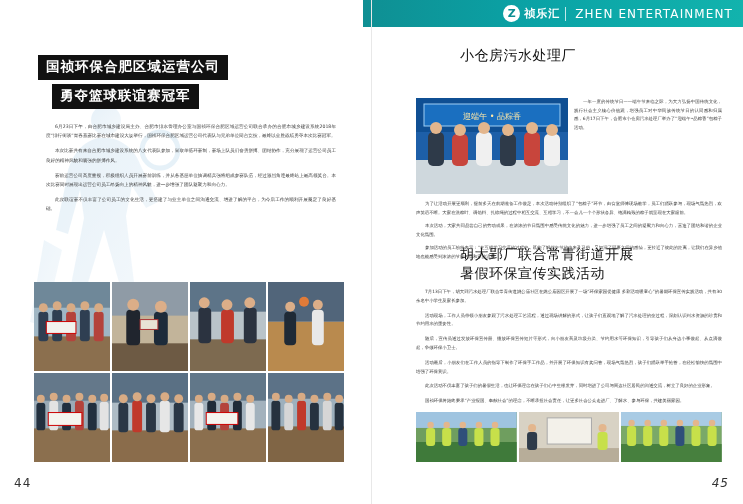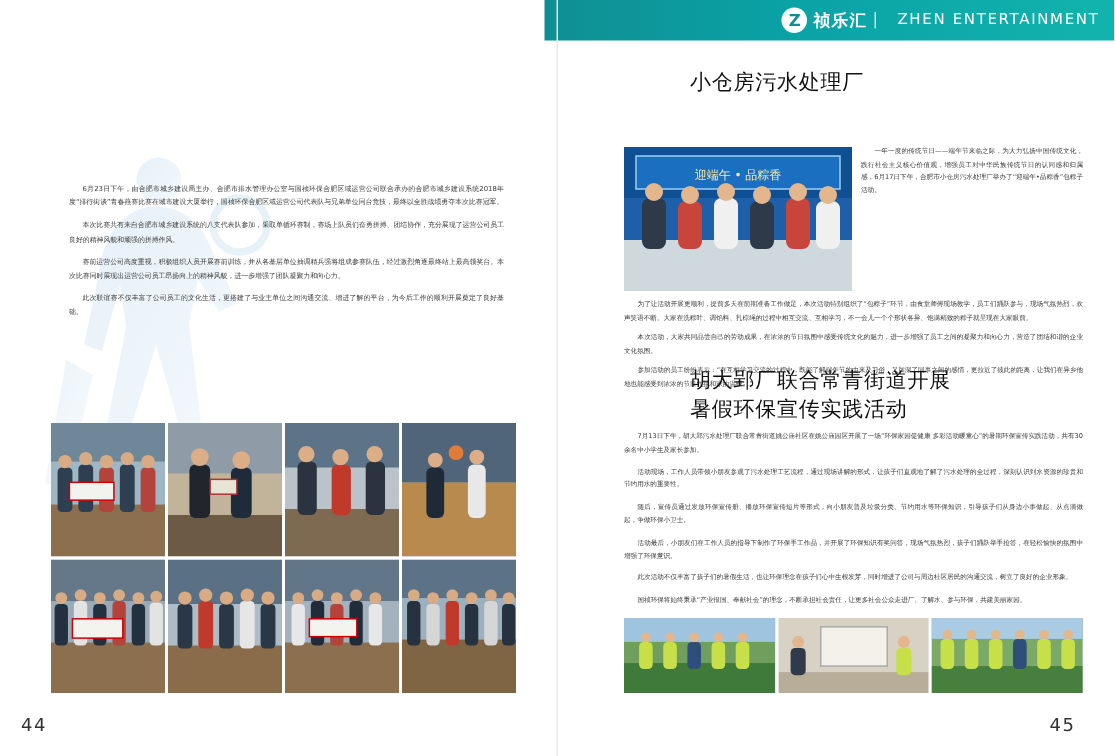--- a/index.html
+++ b/index.html
@@ -30,23 +30,23 @@
     width:17px;height:17px;border-radius:50%;
     background:#ffffff;color:#0c8e92;
     font-size:11px;font-weight:bold;line-height:17px;text-align:center;
     margin-right:4px;
   }
   .brand-cn{
     color:#ffffff;font-size:11px;font-weight:bold;letter-spacing:1px;
     margin-right:5px;
   }
   .brand-en{
-    color:#ffffff;font-size:10px;letter-spacing:1.1px;
+    color:#ffffff;font-size:12px;letter-spacing:1.1px;
     border-left:1px solid rgba(255,255,255,.75);
-    padding-left:14px;
+    padding-left:9px;
   }
 
   
   .silhouette{
     position:absolute;left:10px;top:90px;width:200px;height:250px;
     opacity:.5;
   }
 
   
   .l-title{
@@ -113,21 +113,21 @@
     position:absolute;left:416px;top:412px;width:306px;height:50px;
     display:grid;grid-template-columns:repeat(3,1fr);gap:2px;
   }
 
   
   .folio{
     position:absolute;bottom:14px;
     font-size:12px;color:#333333;letter-spacing:1px;
   }
   .folio-left{left:14px;}
-  .folio-right{right:26px;}
+  .folio-right{right:14px;font-style:italic;}
 </style>
 </head>
 <body>
 
 <div class="page">
 
   <div class="brandbar">
     <span class="logo-circle">Z</span>
     <span class="brand-cn">祯乐汇</span>
     <span class="brand-en">ZHEN ENTERTAINMENT</span>
@@ -143,20 +143,24 @@
       </linearGradient>
     </defs>
     <g fill="url(#sil)">
       <circle cx="96" cy="30" r="15"></circle>
       <path d="M88 48 C70 52 58 70 56 92 L46 140 L58 144 L70 100 L74 128 L60 200 L74 206 L94 140 L110 196 L124 192 L116 126 L122 96 L136 118 L148 112 L130 74 C124 58 110 48 96 48 Z"></path>
       <circle cx="150" cy="60" r="18" fill="none" stroke="#cfe4f2" stroke-width="5"></circle>
       <path d="M34 150 L20 232 L34 236 L52 160 Z" opacity=".8"></path>
     </g>
   </svg>
 
+  <div class="l-title">
+    <span class="line">国祯环保合肥区域运营公司</span><br>
+    <span class="line line2">勇夺篮球联谊赛冠军</span>
+  </div>
 
   <div class="l-body">
     <p>6月23日下午，由合肥市城乡建设局主办、合肥市排水管理办公室与国祯环保合肥区域运营公司联合承办的合肥市城乡建设系统2018年度“排行街谈”青春燕赛比赛在城市建设大厦举行，国祯环保合肥区域运营公司代表队与兄弟单位同台竞技，最终以全胜战绩勇夺本次比赛冠军。</p>
     <p>本次比赛共有来自合肥市城乡建设系统的八支代表队参加，采取单循环赛制，赛场上队员们奋勇拼搏、团结协作，充分展现了运营公司员工良好的精神风貌和顽强的拼搏作风。</p>
     <p>赛前运营公司高度重视，积极组织人员开展赛前训练，并从各基层单位抽调精兵强将组成参赛队伍，经过激烈角逐最终站上最高领奖台。本次比赛同时展现出运营公司员工昂扬向上的精神风貌，进一步增强了团队凝聚力和向心力。</p>
     <p>此次联谊赛不仅丰富了公司员工的文化生活，更搭建了与业主单位之间沟通交流、增进了解的平台，为今后工作的顺利开展奠定了良好基础。</p>
   </div>
 
   <div class="l-photos">
 

